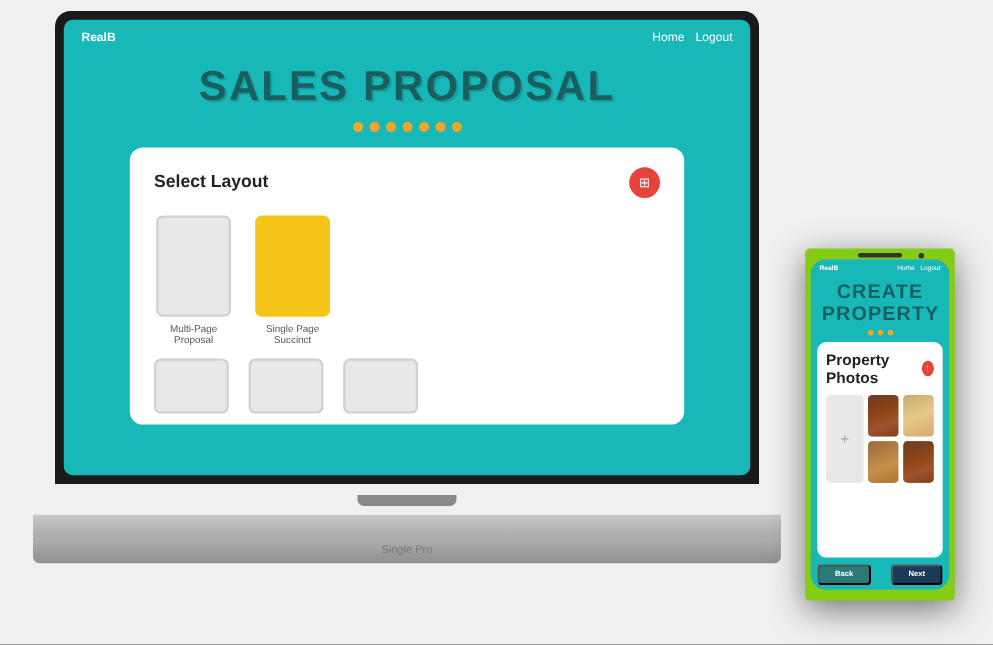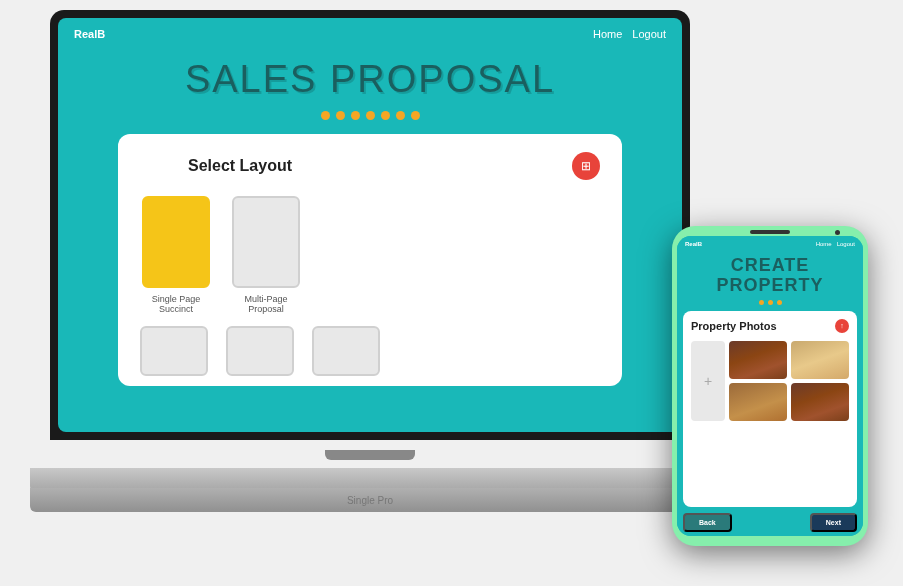--- a/index.html
+++ b/index.html
@@ -72,21 +72,21 @@
 
     .laptop-nav-link {
       color: #fff;
       font-size: 11px;
     }
 
     .laptop-title {
       text-align: center;
       color: #1a5f5f;
       font-size: 38px;
-      font-weight: 400;
+      font-weight: 700;
       letter-spacing: 2px;
       margin: 8px 0 10px;
       text-shadow: 2px 2px 0 rgba(0,0,0,0.15);
     }
 
     .laptop-dots {
       display: flex;
       justify-content: center;
       gap: 6px;
       margin-bottom: 14px;
@@ -105,21 +105,20 @@
       margin: 0 60px;
       padding: 18px 22px 10px;
       position: relative;
     }
 
     .laptop-card-header {
       display: flex;
       justify-content: space-between;
       align-items: center;
       margin-bottom: 16px;
-      margin-left: 48px;
     }
 
     .laptop-card-title {
       font-size: 16px;
       font-weight: 900;
       color: #222;
     }
 
     .laptop-card-icon {
       width: 28px;
@@ -231,24 +230,24 @@
       width: 660px;
       height: 4px;
       background: #888;
     }
 
     
     .phone {
       position: absolute;
       right: 35px;
       bottom: 40px;
-      width: 196px;
+      width: 136px;
       height: 320px;
-      background: #86efac;
-      border-radius: 23px;
+      background: #84cc16;
+      border-radius: 4px;
       padding: 10px 5px;
       box-shadow: 0 8px 30px rgba(0,0,0,0.5);
       z-index: 10;
     }
 
     .phone-screen {
       width: 100%;
       height: 100%;
       background: #19b8b8;
       border-radius: 14px;
@@ -314,21 +313,21 @@
     }
 
     .phone-card-header {
       display: flex;
       justify-content: space-between;
       align-items: center;
       margin-bottom: 8px;
     }
 
     .phone-card-title {
-      font-size: 11px;
+      font-size: 14px;
       font-weight: 900;
       color: #222;
     }
 
     .phone-card-icon {
       width: 14px;
       height: 14px;
       background: #e8433a;
       border-radius: 50%;
       display: flex;
@@ -471,26 +470,26 @@
         <div class="laptop-card">
           <div class="laptop-card-header">
             <span class="laptop-card-title">Select Layout</span>
             <div class="laptop-card-icon">
               <span>⊞</span>
             </div>
           </div>
 
           <div class="layout-options">
             <div class="layout-option">
+              <div class="layout-card unselected"></div>
+              <span class="layout-label">Multi-Page Proposal</span>
+            </div>
+            <div class="layout-option">
               <div class="layout-card selected"></div>
               <span class="layout-label">Single Page Succinct</span>
-            </div>
-            <div class="layout-option">
-              <div class="layout-card unselected"></div>
-              <span class="layout-label">Multi-Page Proposal</span>
             </div>
           </div>
 
           <div class="layout-options-row2">
             <div class="layout-card-sm"></div>
             <div class="layout-card-sm"></div>
             <div class="layout-card-sm"></div>
           </div>
         </div>
 

